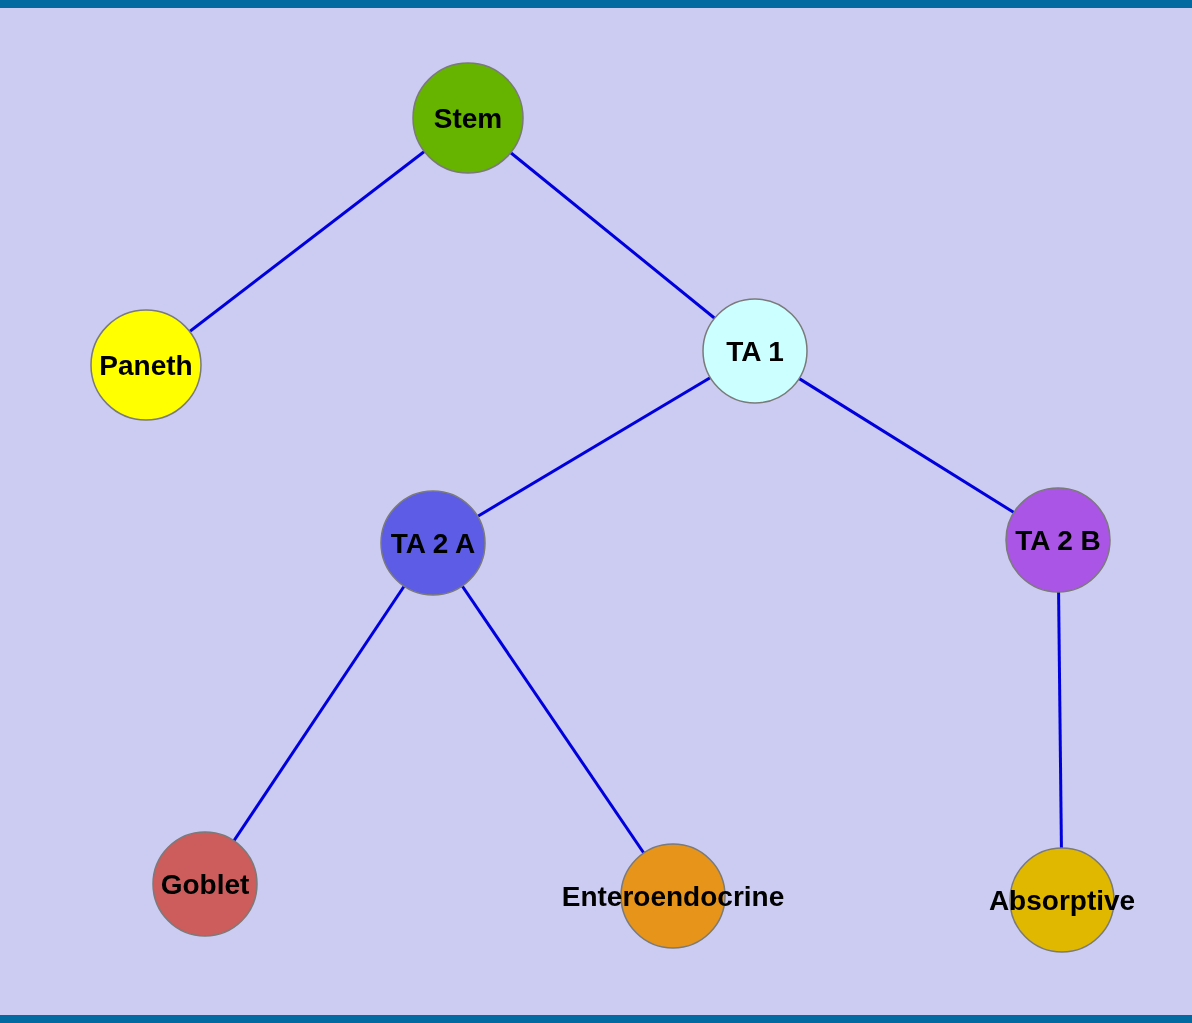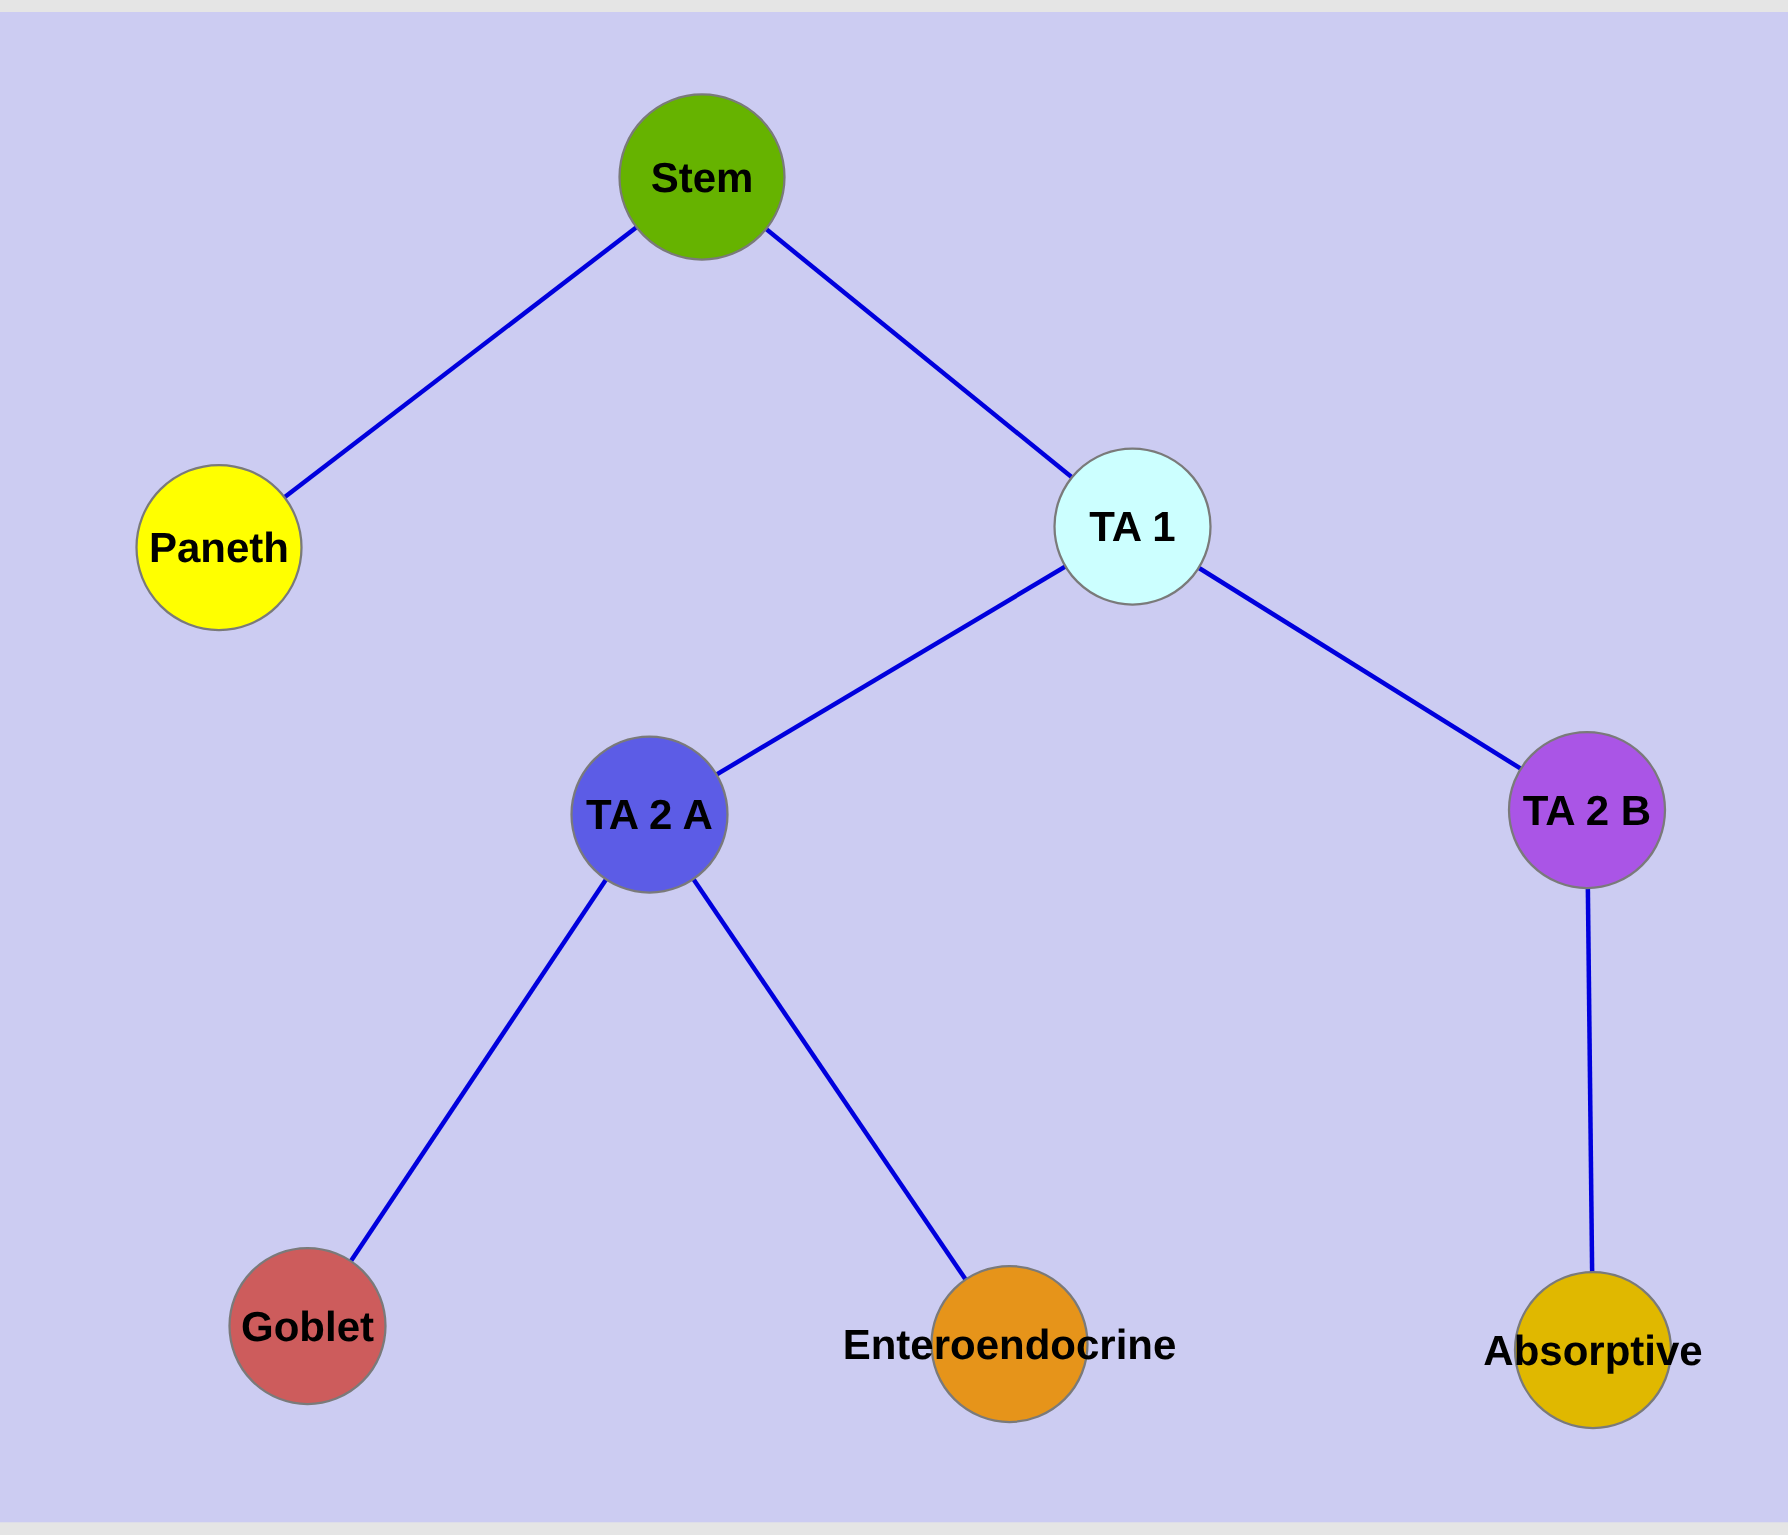--- a/index.html
+++ b/index.html
@@ -5,21 +5,21 @@
   html, body {
     margin: 0;
     padding: 0;
     background: #ffffff;
     font-family: "Liberation Sans", sans-serif;
   }
   #stage {
     position: relative;
     width: 1192px;
     height: 1023px;
-    background: #e5e5e5;
+    background: #0369a1;
     overflow: hidden;
   }
   #graph-canvas {
     position: absolute;
     left: 0;
     top: 8px;
     width: 1192px;
     height: 1007px;
   }
   svg text {

